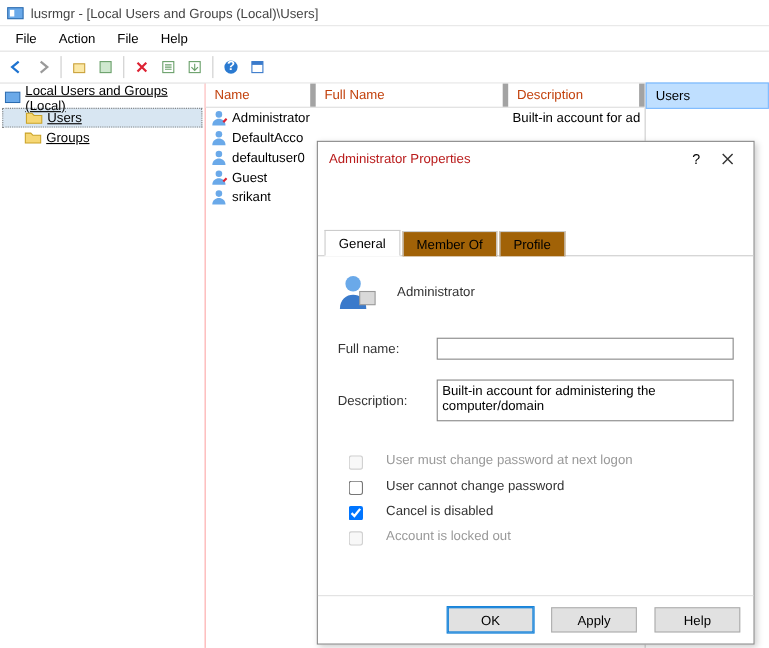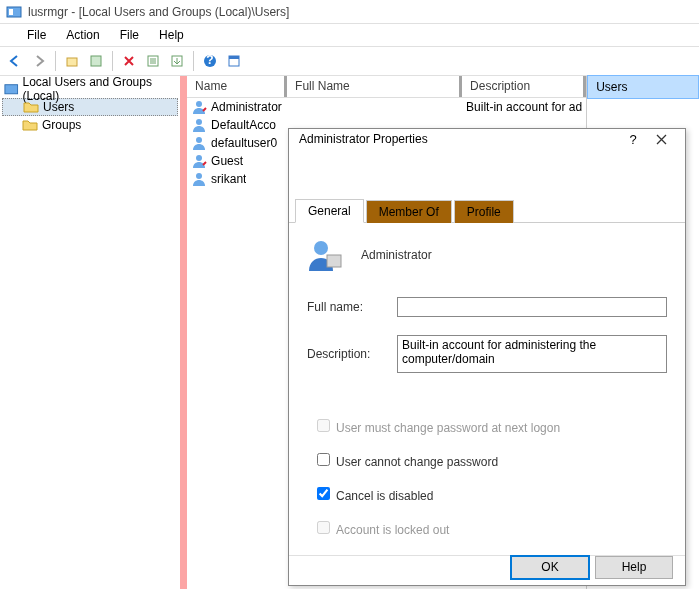--- a/index.html
+++ b/index.html
@@ -1,60 +1,60 @@
 <!DOCTYPE html>
 <html><head>
 <meta charset="utf-8">
 <style>
 * { box-sizing: border-box; font-family: 'Segoe UI', Tahoma, sans-serif; font-size: 12px; }
 body { margin: 0; background: #fff; width: 699px; height: 589px; overflow: hidden; position: relative; }
 .titlebar { height: 24px; display: flex; align-items: center; padding: 2px 6px; background: #fff; border-bottom: 1px solid #e0e0e0; }
 .titlebar-icon { width: 16px; height: 16px; margin-right: 6px; }
 .titlebar-text { color: #444; }
-.menubar { height: 22px; display: flex; align-items: center; padding: 0 4px; background: #fff; margin-left: 13px; }
+.menubar { height: 22px; display: flex; align-items: center; padding: 0 4px; background: #fff; }
 .menubar span { padding: 2px 10px; }
 .toolbar { height: 30px; display: flex; align-items: center; padding: 2px 4px; background: #fff; border-top: 1px solid #e0e0e0; border-bottom: 1px solid #e0e0e0; gap: 2px; }
 .toolbar .tbtn { width: 22px; height: 22px; display: flex; align-items: center; justify-content: center; border: 1px solid transparent; }
 .toolbar .sep { width: 1px; height: 20px; background: #ccc; margin: 0 3px; }
 .main { display: flex; height: calc(589px - 24px - 22px - 30px); }
-.tree { width: 200px; border-right: 7px solid #fca5a5; padding: 4px 2px; }
+.tree { width: 200px; border-right: 1px solid #fca5a5; padding: 4px 2px; text-decoration: underline; }
 .tree-row { display: flex; align-items: center; height: 18px; padding: 1px 2px; }
 .tree-row.sel { background: #d8e6f2; border: 1px dotted #888; }
 .tree-indent { display: inline-block; }
 .tree-icon { width: 16px; height: 16px; margin-right: 4px; display: inline-flex; align-items: center; justify-content: center; }
 .folder { fill: #f6d774; stroke: #c9a227; }
 .list { flex: 1; display: flex; flex-direction: column; border-right: 1px solid #ccc; }
 .list-header { display: flex; height: 22px; background: #fff; border-bottom: 1px solid #ddd; }
-.list-header .col { padding: 3px 8px; border-right: 3px solid #a3a3a3; color: #404040; }
+.list-header .col { padding: 3px 8px; border-right: 5px solid #a3a3a3; color: #c2410c; }
 .list-body { flex: 1; overflow: hidden; }
 .list-row { display: flex; align-items: center; height: 18px; padding: 0 4px; }
 .list-row .cell { white-space: nowrap; overflow: hidden; }
 .user-icon { width: 16px; height: 16px; margin-right: 4px; }
 .actions { width: 120px; }
 .actions-head { background: #f0f0f0; padding: 4px 8px; font-weight: bold; border-bottom: 1px solid #ccc; }
 .actions-sub { padding: 4px 8px; background: #bfdfff; border: 1px solid #7abaff; margin-top: -1px; }
 
 .dialog { position: absolute; left: 288px; top: 128px; width: 398px; height: 458px; background: #fff; border: 1px solid #888; box-shadow: 2px 2px 6px rgba(0,0,0,0.2); display: flex; flex-direction: column; }
 .dlg-title { height: 30px; display: flex; align-items: center; padding: 0 10px; }
-.dlg-title-text { flex: 1; color: #000000; font-size: 12px; }
+.dlg-title-text { flex: 1; color: #b91c1c; font-size: 12px; }
 .dlg-title-btn { width: 28px; height: 20px; display: flex; align-items: center; justify-content: center; font-size: 13px; }
 .dlg-tabs { height: 26px; display: flex; align-items: flex-end; padding: 0 6px; border-bottom: 1px solid #ccc; margin-top: 48px; }
 .dlg-tab { padding: 4px 12px; border: 1px solid #ccc; border-bottom: none; margin-right: 2px; background: #a16207; position: relative; top: 1px; }
 .dlg-tab.active { background: #fff; border-bottom: 1px solid #fff; }
 .dlg-body { flex: 1; padding: 14px 18px; color: #333; }
 .dlg-usericon { display: flex; align-items: center; gap: 18px; margin-bottom: 24px; }
 .dlg-usericon .big { width: 36px; height: 36px; }
 .dlg-row { display: flex; align-items: center; margin-bottom: 18px; }
 .dlg-label { width: 90px; }
 .dlg-input { flex: 1; border: 1px solid #888; height: 20px; padding: 2px 4px; font-size: 12px; }
 .dlg-textarea { flex: 1; border: 1px solid #888; height: 38px; padding: 2px 4px; font-size: 12px; resize: none; }
-.dlg-check { display: flex; align-items: flex-end; gap: 3px; margin: 15px 0 4px 6px; }
+.dlg-check { display: flex; align-items: flex-start; gap: 18px; margin: 0 0 4px 6px; }
 .dlg-check input { width: 13px; height: 13px; }
 .dlg-check.disabled { color: #999; }
-.dlg-buttons { height: 44px; display: flex; justify-content: flex-end; gap: 6px; padding: 0 12px; border-top: 1px solid #e0e0e0; }
+.dlg-buttons { height: 44px; display: flex; align-items: center; justify-content: flex-end; gap: 16px; padding: 0 12px; border-top: 1px solid #e0e0e0; }
 .dlg-buttons button { width: 78px; height: 23px; background: #e1e1e1; border: 1px solid #adadad; font-size: 12px; }
 .dlg-buttons button.default { border: 1px solid #0078d7; outline: 1px solid #0078d7; }
 </style>
 </head>
 <body>
 
 <div class="titlebar">
   <span class="titlebar-icon">
     <svg viewBox="0 0 16 16">
         <rect x="1" y="3" width="14" height="10" fill="#6aa9e9" stroke="#2a6bb0"></rect>
@@ -257,15 +257,16 @@
       <input type="checkbox" checked="" style="">
       <span>Cancel is disabled</span>
     </label>
     <label class="dlg-check disabled">
       <input type="checkbox" disabled="" style="">
       <span>Account is locked out</span>
     </label>
   </div>
   <div class="dlg-buttons">
     <button class="default">OK</button>
+    <button>Apply</button>
     <button>Help</button>
   </div>
 </div>
 
 </body></html>

